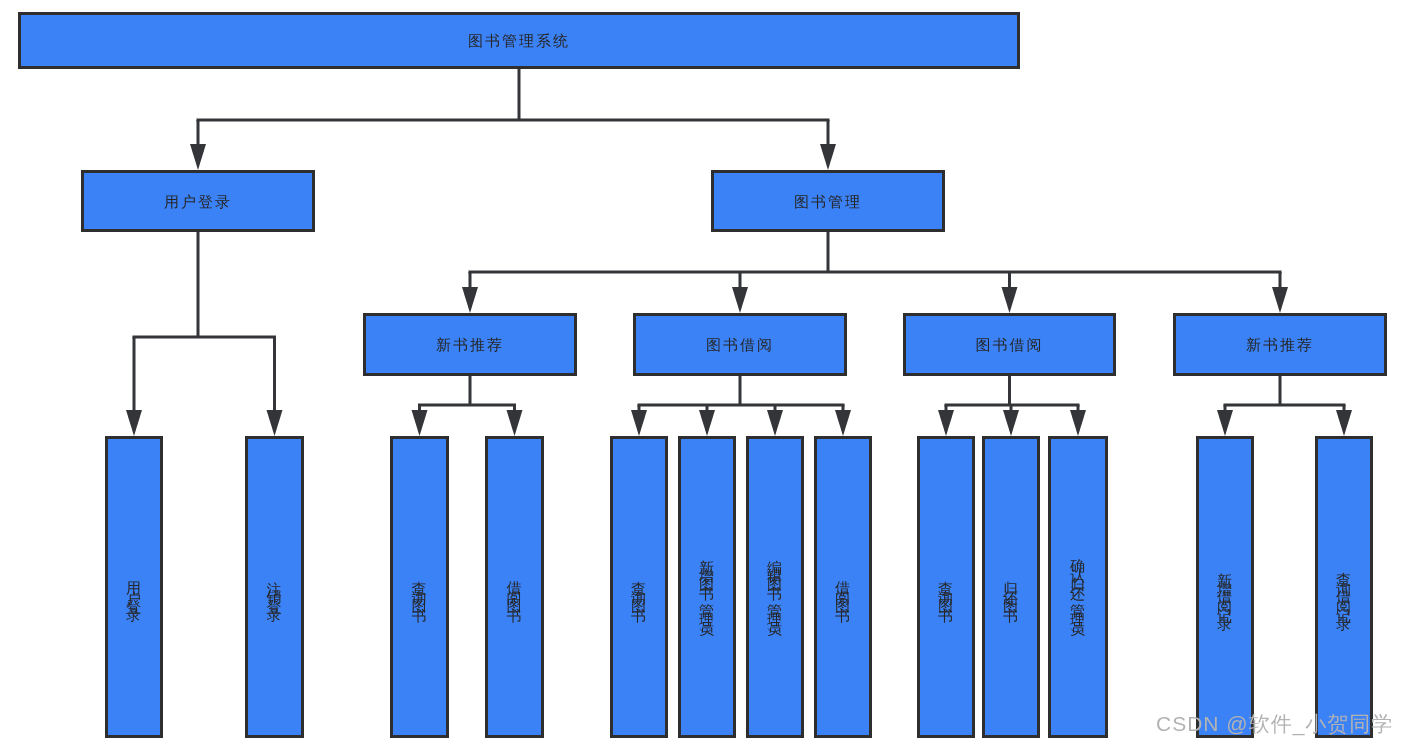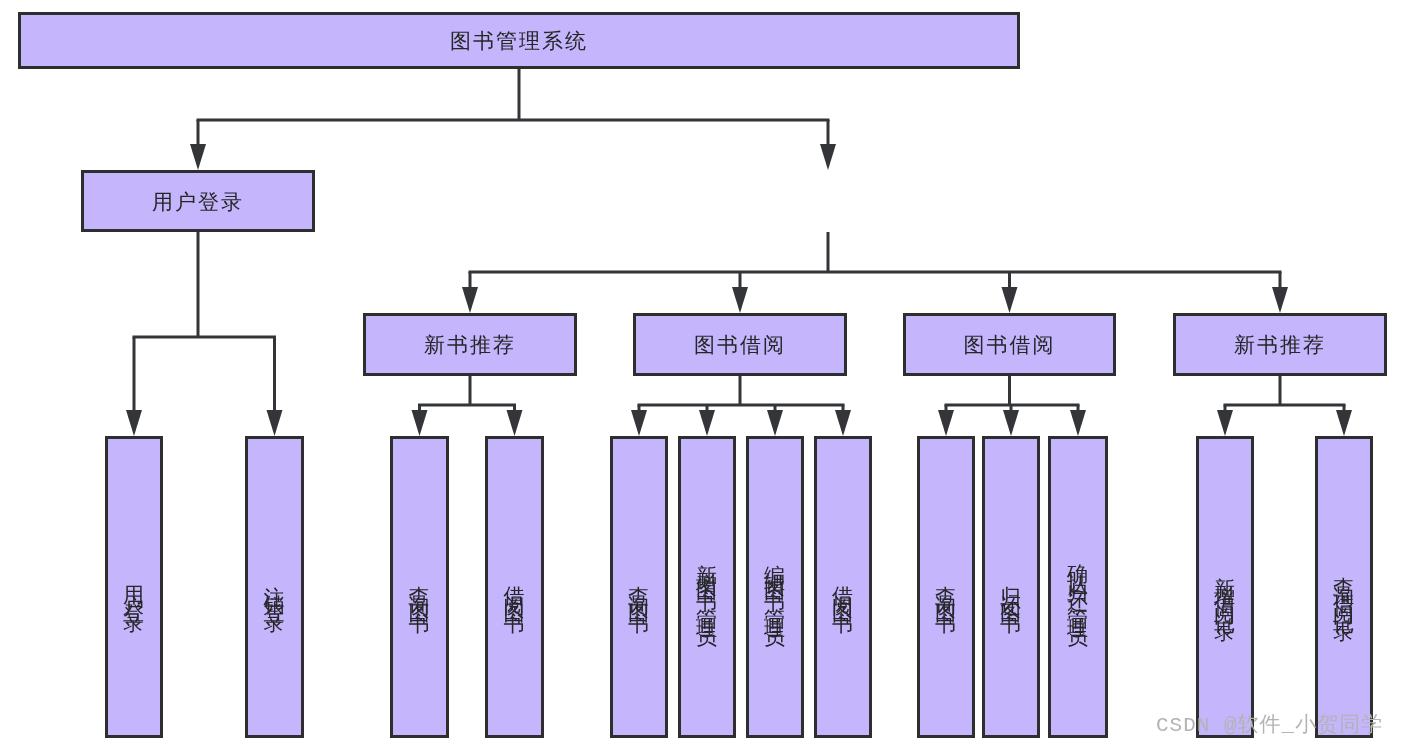--- a/index.html
+++ b/index.html
@@ -3,31 +3,31 @@
 <meta charset="utf-8">
 <style>
   html,body{margin:0;padding:0;background:#ffffff;}
   .canvas{
     position:relative;width:1405px;height:747px;background:#fff;overflow:hidden;
     font-family:"Liberation Sans",sans-serif;
   }
   .canvas svg{position:absolute;left:0;top:0;z-index:1;}
   #nodes{position:absolute;left:0;top:0;width:100%;height:100%;z-index:2;}
   .node{
-    position:absolute;box-sizing:border-box;background:#c4b5fd;
+    position:absolute;box-sizing:border-box;background:#3b82f6;
     border:3px solid var(--border-color,#2e2e2e);
     display:flex;align-items:center;justify-content:center;
     color:var(--text-color,#262626);
-    font-size:21px;line-height:1;
+    font-size:15px;line-height:1;
   }
   .node.h{letter-spacing:2px;white-space:nowrap;}
   .node.v{writing-mode:vertical-rl;letter-spacing:9px;}
   .watermark{
     position:absolute;left:1156px;top:710px;z-index:5;
-    color:var(--wm-color,#b3b3b3);font-size:21px;letter-spacing:1px;white-space:nowrap;font-family:Liberation Mono, monospace;
+    color:var(--wm-color,#b3b3b3);font-size:21px;letter-spacing:1px;white-space:nowrap;
   }
 </style>
 </head>
 <body>
 
 <div class="canvas">
   <svg id="wires" width="1405" height="747" viewBox="0 0 1405 747">
       <line x1="519" y1="69" x2="519" y2="120" stroke="#333538" stroke-width="3"></line>
       <line x1="196.5" y1="120" x2="829.5" y2="120" stroke="#333538" stroke-width="3"></line>
       <line x1="198" y1="120" x2="198" y2="152" stroke="#333538" stroke-width="3"></line>
@@ -77,20 +77,21 @@
       <line x1="1280" y1="376" x2="1280" y2="405" stroke="#333538" stroke-width="3"></line>
       <line x1="1223.5" y1="405" x2="1345.5" y2="405" stroke="#333538" stroke-width="3"></line>
       <line x1="1225" y1="405" x2="1225" y2="418" stroke="#333538" stroke-width="3"></line>
       <polygon points="1217,410 1233,410 1225,436" fill="#333538"></polygon>
       <line x1="1344" y1="405" x2="1344" y2="418" stroke="#333538" stroke-width="3"></line>
       <polygon points="1336,410 1352,410 1344,436" fill="#333538"></polygon>
     </svg>
   <div id="nodes">
       <div class="node h" style="left: 18px; top: 12px; width: 1002px; height: 57px;">图书管理系统</div>
       <div class="node h" style="left: 81px; top: 170px; width: 234px; height: 62px;">用户登录</div>
+      <div class="node h" style="left: 711px; top: 170px; width: 234px; height: 62px;">图书管理</div>
       <div class="node h" style="left: 633px; top: 313px; width: 214px; height: 63px;">图书借阅</div>
       <div class="node h" style="left: 363px; top: 313px; width: 214px; height: 63px;">新书推荐</div>
       <div class="node h" style="left: 903px; top: 313px; width: 213px; height: 63px;">图书借阅</div>
       <div class="node h" style="left: 1173px; top: 313px; width: 214px; height: 63px;">新书推荐</div>
       <div class="node v" style="left: 105px; top: 436px; width: 58px; height: 302px;">用户登录</div>
       <div class="node v" style="left: 245px; top: 436px; width: 59px; height: 302px;">注销登录</div>
       <div class="node v" style="left: 390px; top: 436px; width: 59px; height: 302px;">查询图书</div>
       <div class="node v" style="left: 485px; top: 436px; width: 59px; height: 302px;">借阅图书</div>
       <div class="node v" style="left: 610px; top: 436px; width: 58px; height: 302px;">查询图书</div>
       <div class="node v" style="left: 678px; top: 436px; width: 58px; height: 302px;">新增图书（管理员）</div>

